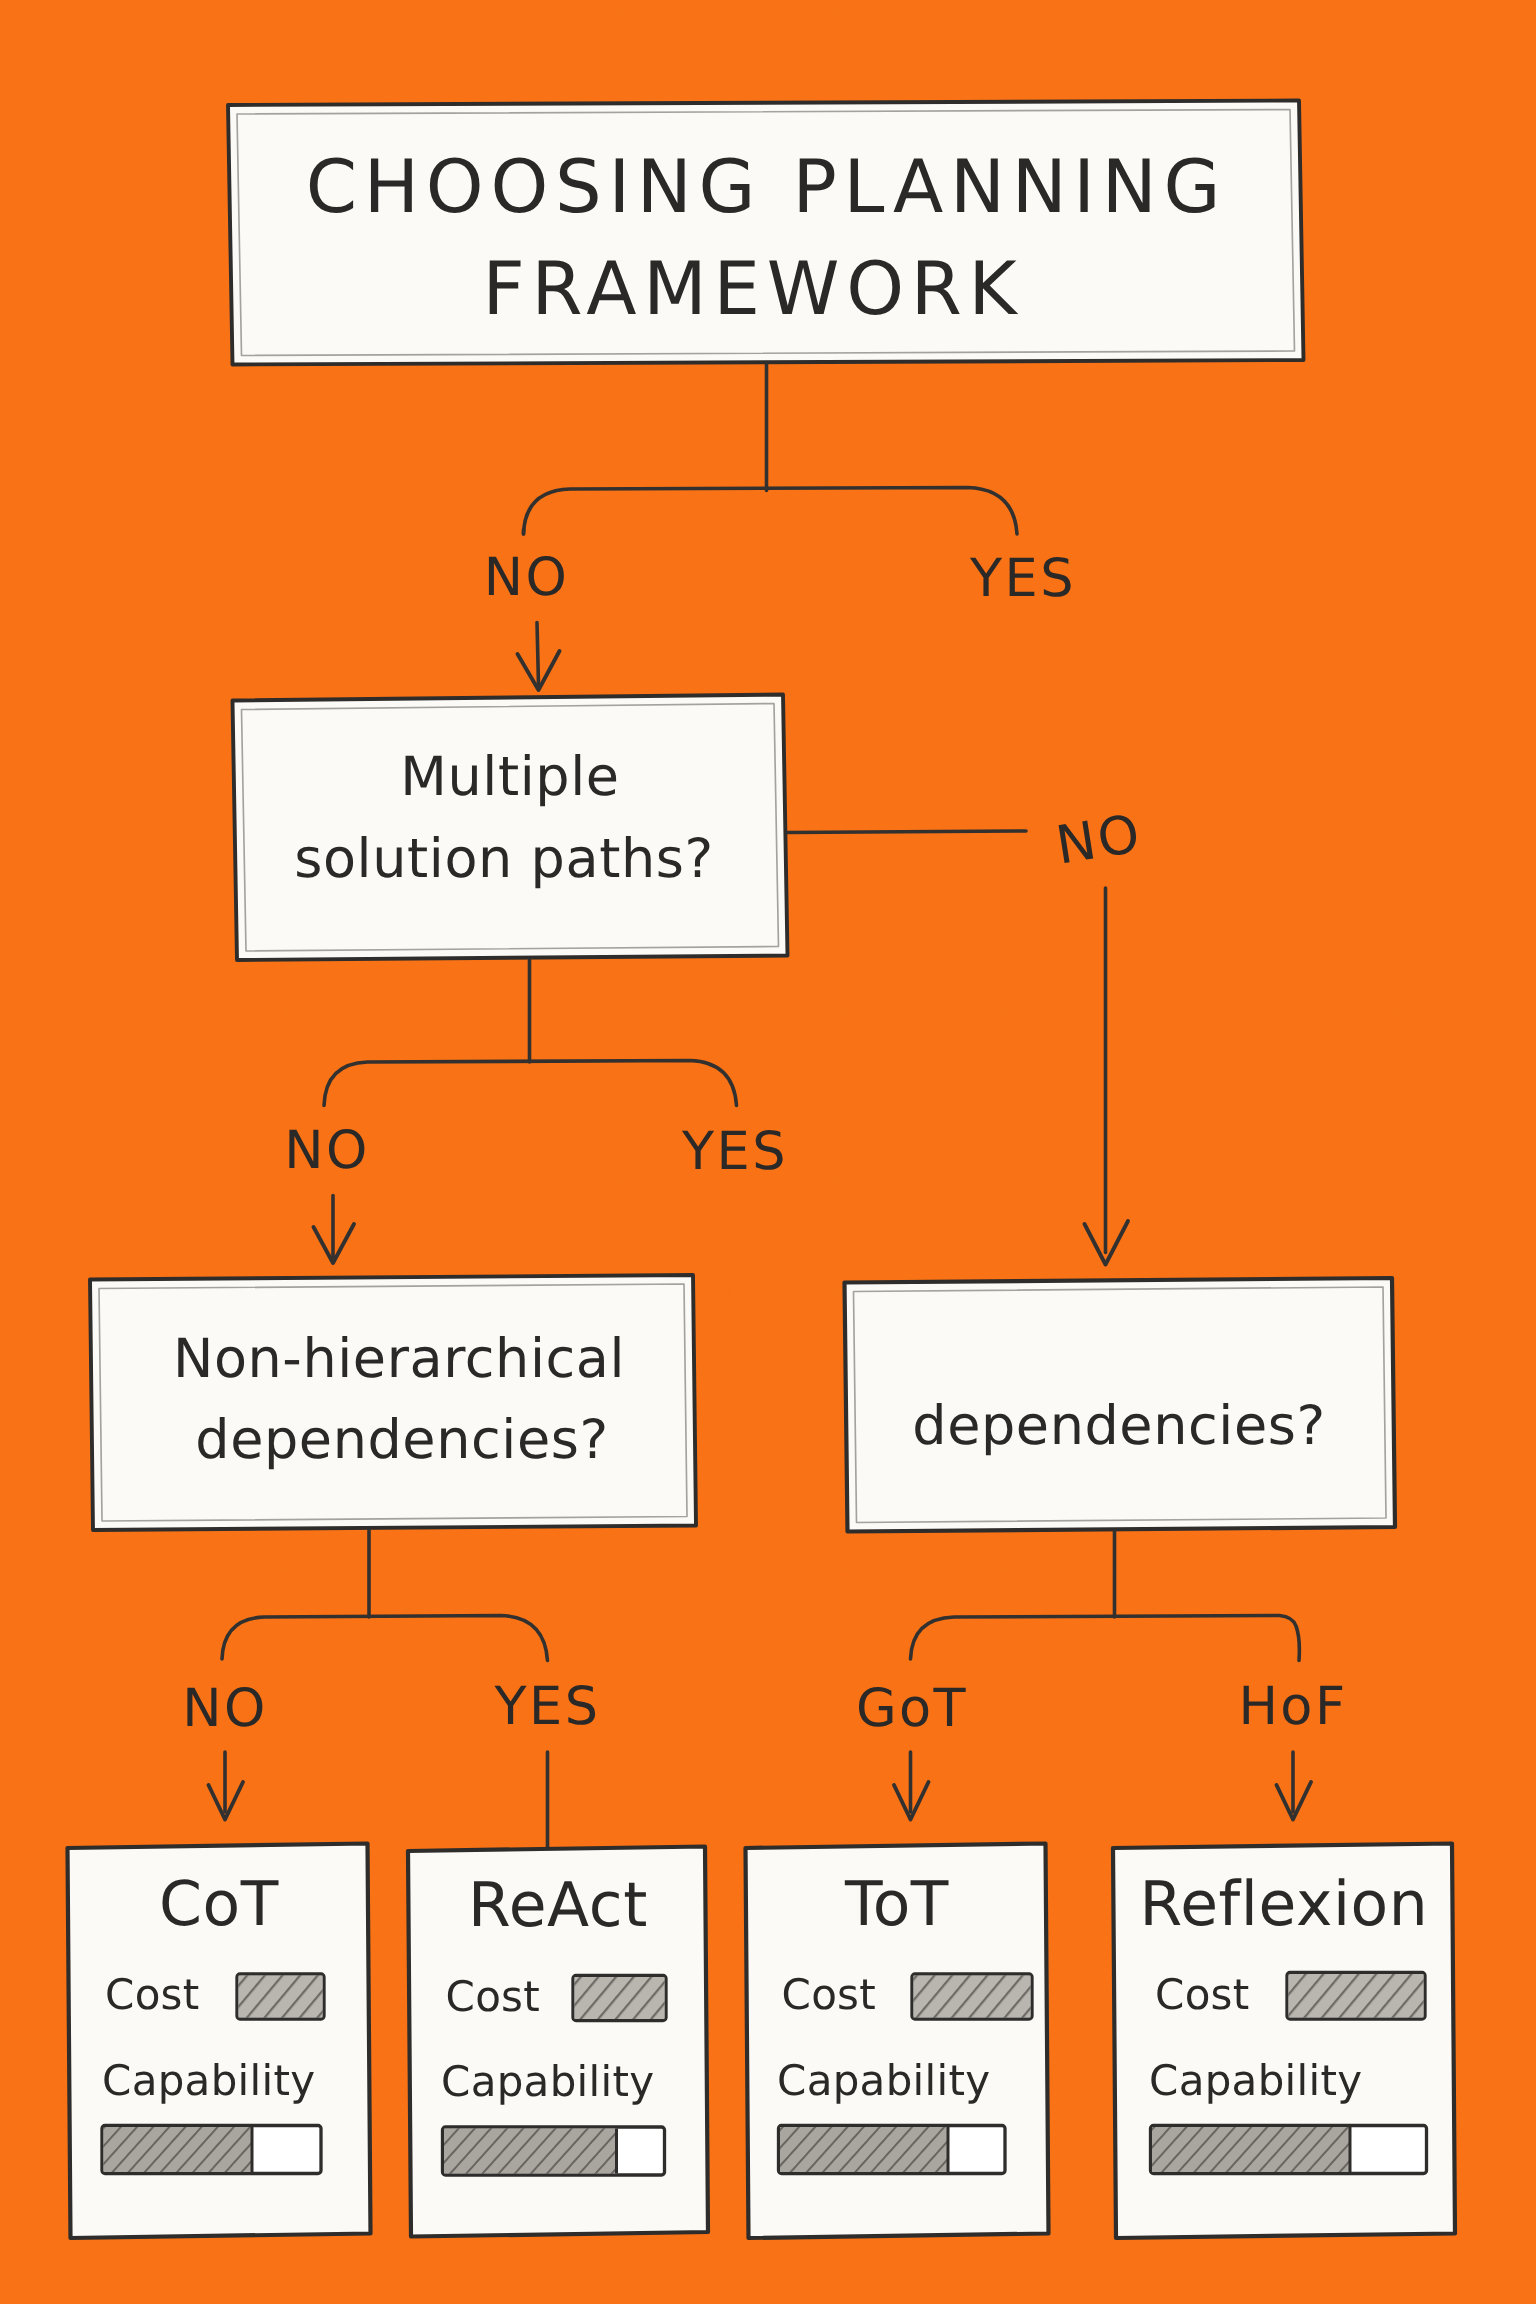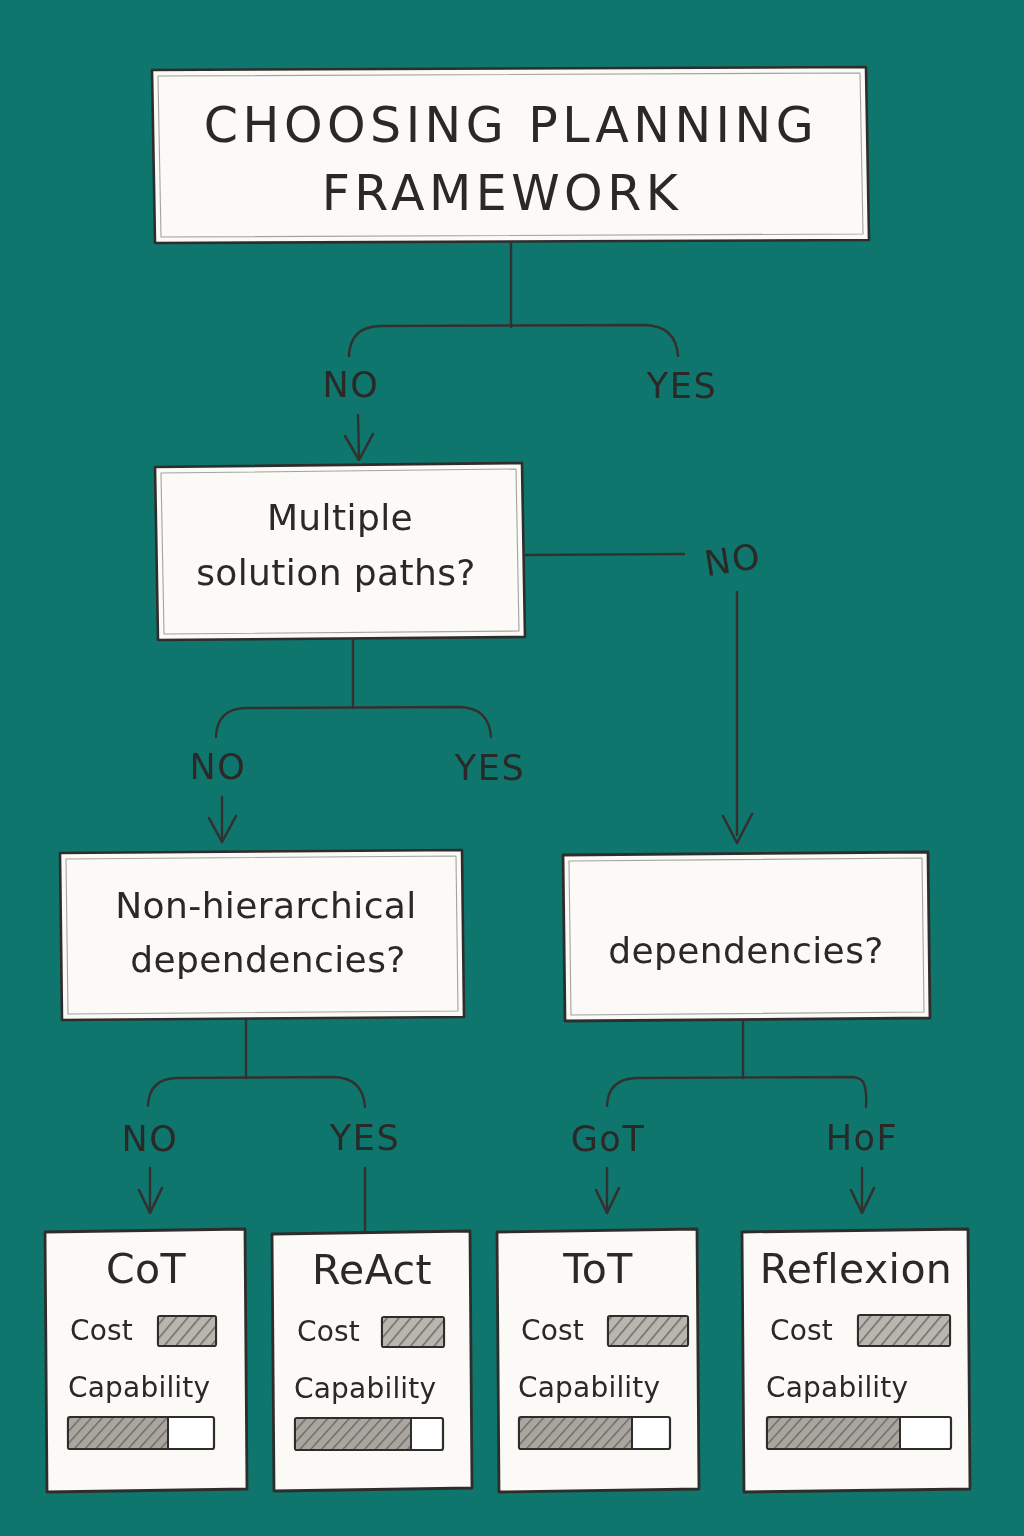--- a/index.html
+++ b/index.html
@@ -4,21 +4,21 @@
 <style>
   html, body {
     margin: 0;
     padding: 0;
     background: #faf9f5;
   }
   #page {
     position: relative;
     width: 1024px;
     height: 1536px;
-    background: #0f766e;
+    background: #f97316;
     overflow: hidden;
     font-family: "DejaVu Sans", sans-serif;
   }
   #paper-noise {
     position: absolute;
     inset: 0;
     pointer-events: none;
     background-image:
       radial-gradient(circle at 13% 27%, rgba(0,0,0,0.012) 0 1px, transparent 1px),
       radial-gradient(circle at 61% 73%, rgba(0,0,0,0.012) 0 1px, transparent 1px),

